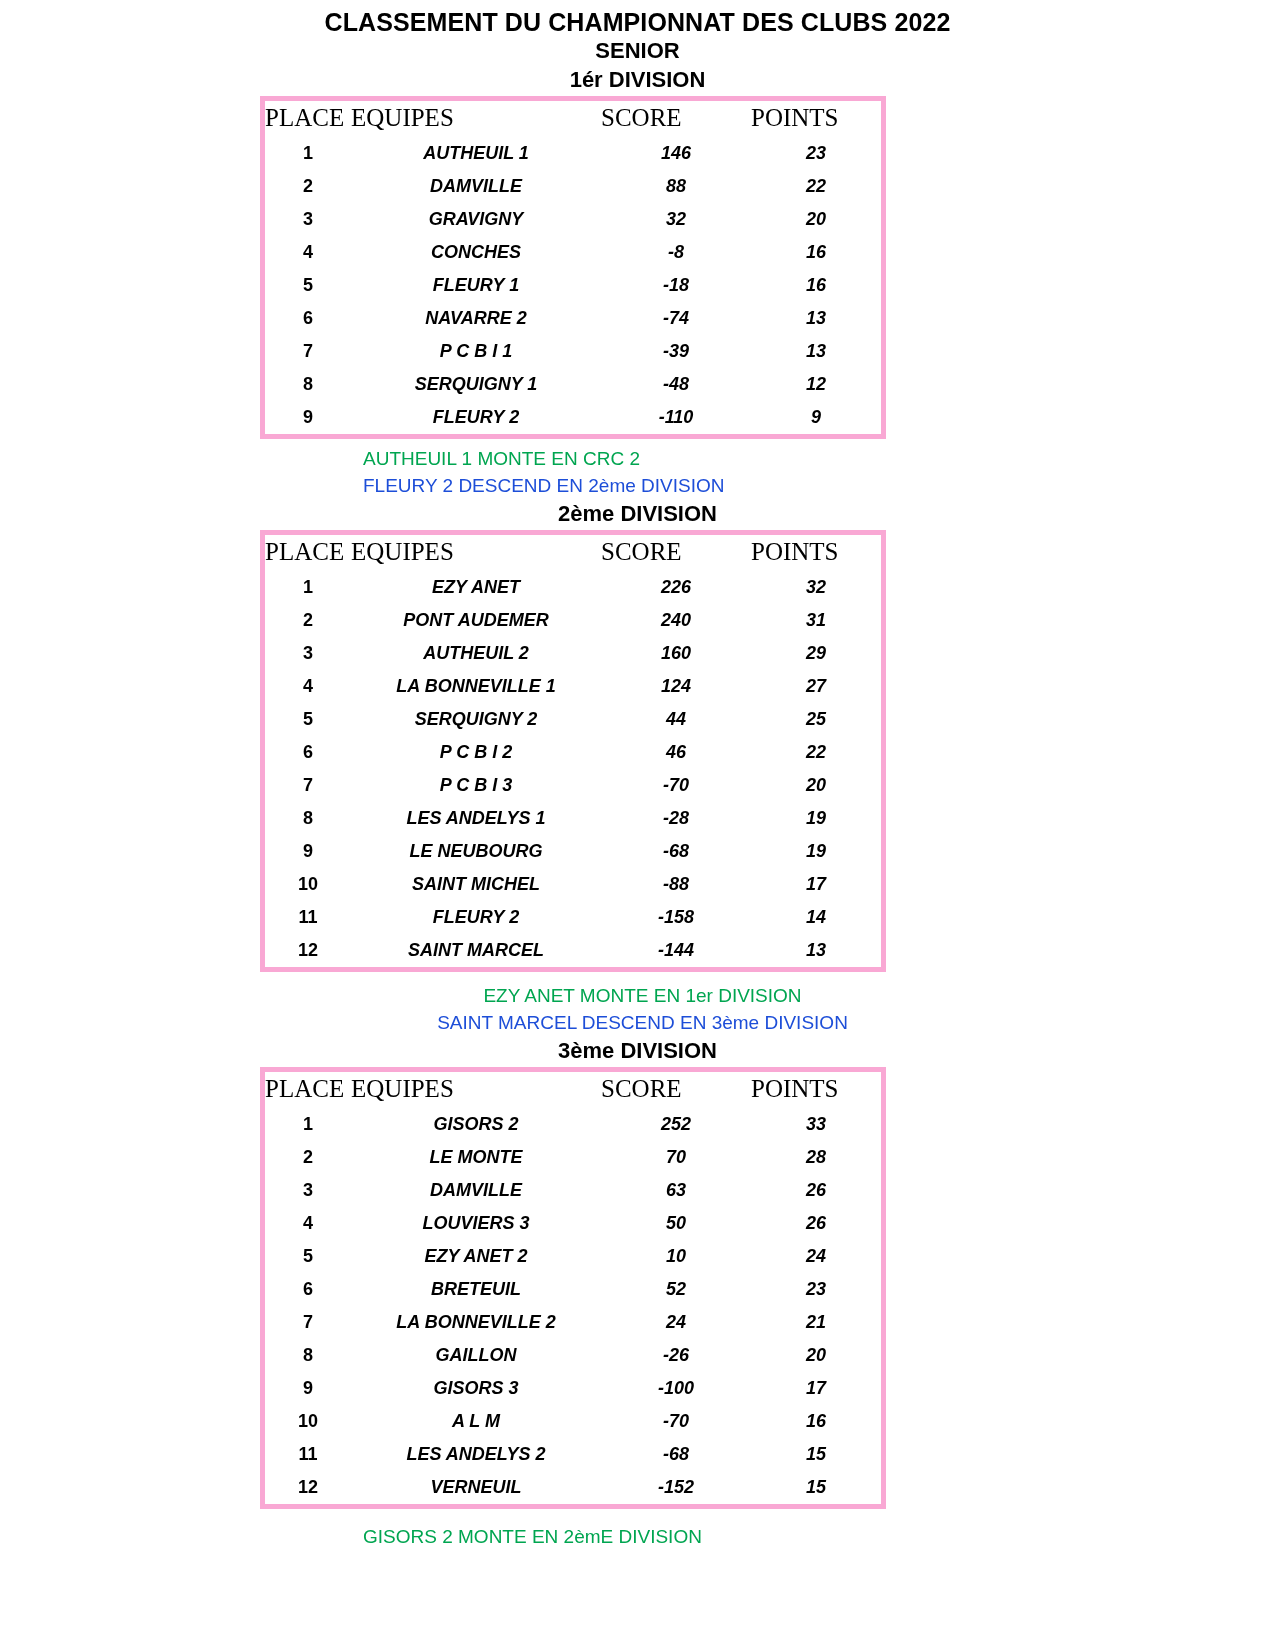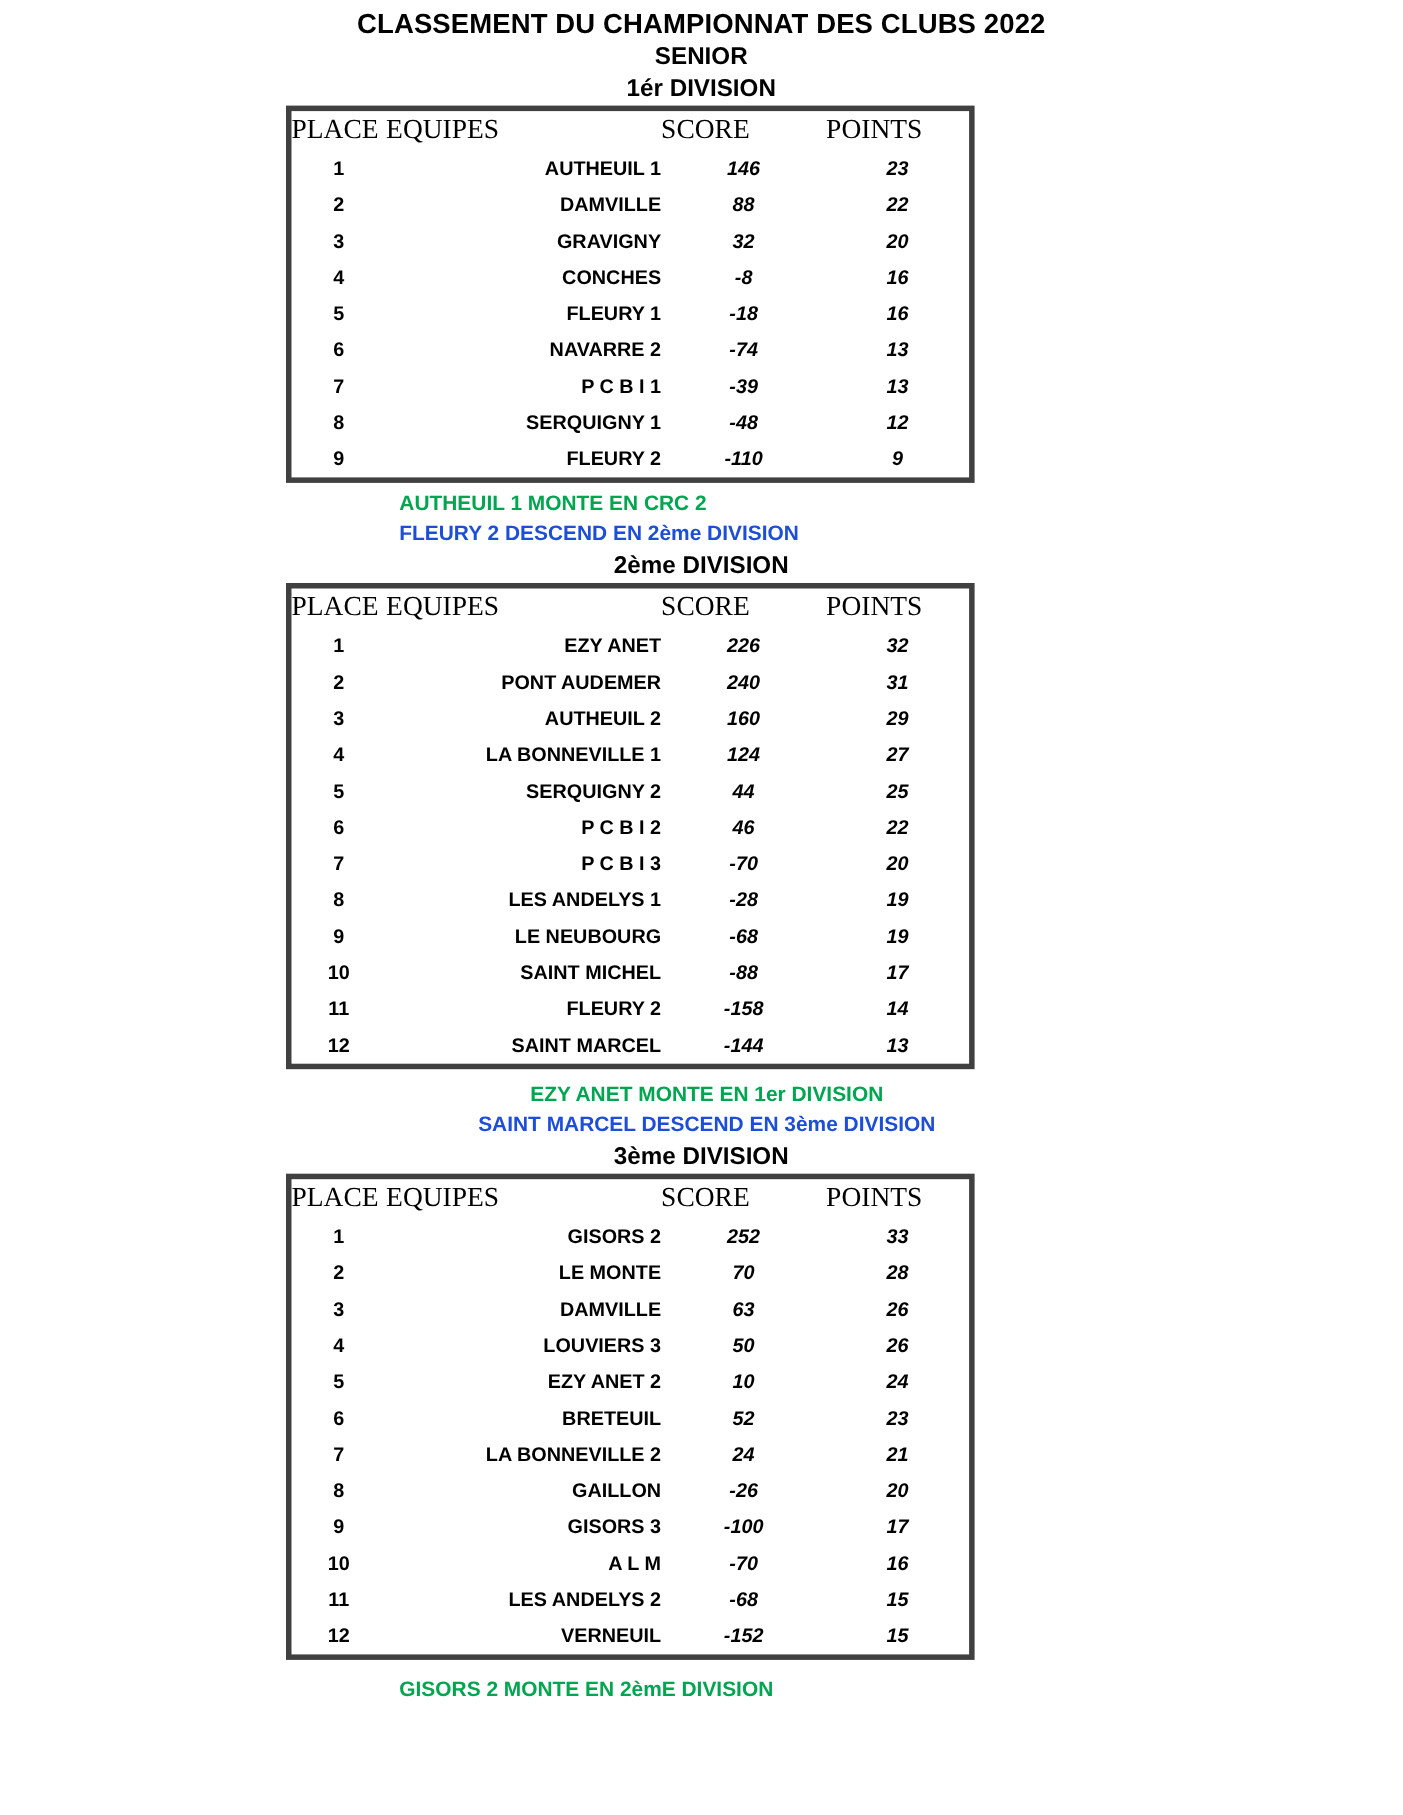--- a/index.html
+++ b/index.html
@@ -45,21 +45,21 @@
     font-weight: bold;
     font-size: 22px;
     line-height: 29px;
     margin: 0;
   }
 
   
   .table-wrap {
     width: 626px;
     margin: 0 auto 0 260px;
-    border: 5px solid #404040;
+    border: 5px solid #f9a8d4;
     box-sizing: border-box;
     background: #ffffff;
   }
   table.ranking {
     width: 100%;
     border-collapse: collapse;
     table-layout: fixed;
   }
   table.ranking th {
     font-family: "Liberation Serif", serif;
@@ -87,39 +87,40 @@
   th.h-team   { padding-left: 32px; }
   th.h-score  { text-align: center; padding-left: 0; }
   th.h-points { text-align: center; }
 
   td.v-place {
     text-align: center;
     font-style: normal;
     padding-right: 12px;
   }
   td.v-team {
-    text-align: right;
+    text-align: center;
+    font-style: italic;
     padding-left: 32px;
   }
   td.v-score {
     text-align: center;
     font-style: italic;
   }
   td.v-points {
     text-align: center;
     font-style: italic;
   }
 
   
   .notes {
     margin: 0 0 0 363px;
     padding: 0;
   }
   .note {
-    font-weight: bold;
+    font-weight: normal;
     font-size: 19px;
     line-height: 27px;
     white-space: nowrap;
   }
   .note.promote { color: #00A550; }
   .note.relegate { color: #1d4ed8; }
 
   .notes-centered {
     margin: 0;
     text-align: center;

